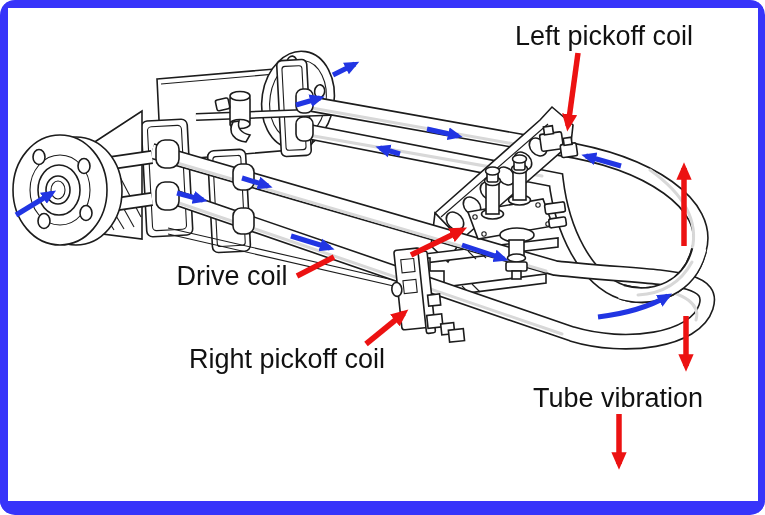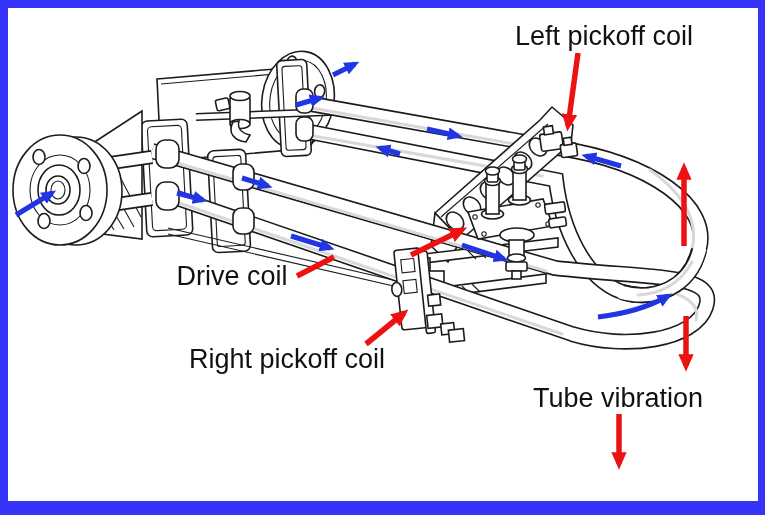--- a/index.html
+++ b/index.html
@@ -5,21 +5,21 @@
   :root{
     --c-border:#3734fa;
     --c-flow-arrow:#2135e3;
     --c-annotation-arrow:#ec1212;
     --c-line-art:#1c1c1c;
     --c-tube-shade:#d8d8d8;
     --c-background:#ffffff;
   }
   html,body{margin:0;padding:0;background:#fff;}
   .stage{width:765px;height:515px;position:relative;background:var(--c-background);overflow:hidden;
-         font-family:"Liberation Sans",sans-serif;}
+         font-family:"Liberation Sans",sans-serif;border-radius:15px;}
   svg{display:block}
   .outline{fill:#ffffff;stroke:var(--c-line-art);stroke-width:1.6;}
   .thin{fill:none;stroke:var(--c-line-art);stroke-width:1.1;}
   .tube-o{fill:none;stroke:var(--c-line-art);stroke-width:16;}
   .tube-i{fill:none;stroke:#ffffff;stroke-width:12.8;}
   .tube-s{fill:none;stroke:var(--c-tube-shade);stroke-width:3;stroke-linecap:round;}
   .stub-o{fill:none;stroke:var(--c-line-art);stroke-width:14;}
   .stub-i{fill:none;stroke:#ffffff;stroke-width:10.8;}
   .flow{stroke:var(--c-flow-arrow);stroke-width:5;fill:none;}
   .ann{stroke:var(--c-annotation-arrow);stroke-width:5.5;fill:none;}

